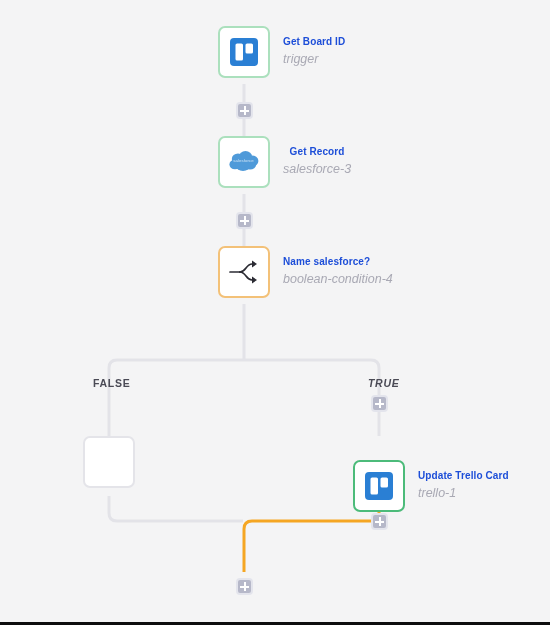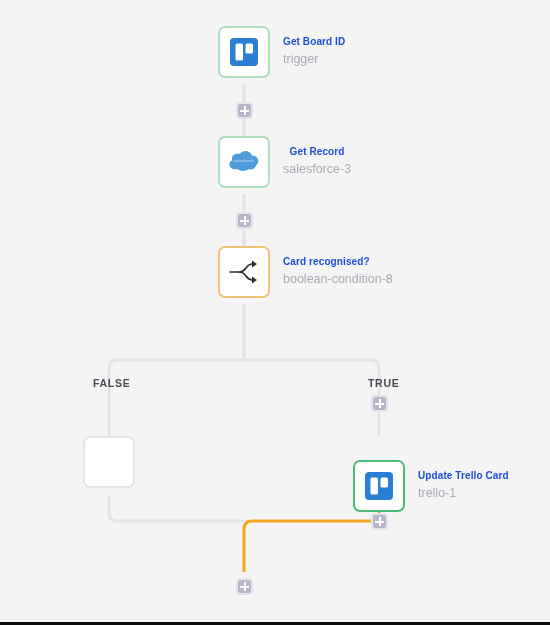--- a/index.html
+++ b/index.html
@@ -62,20 +62,21 @@
   .node-title {
     font-size: 10px;
     font-weight: bold;
     color: #1d4ed8;
     letter-spacing: 0.1px;
   }
   .node-sub {
     font-size: 12.5px;
     color: #a9a9b4;
     margin-top: 3px;
+    font-style: italic;
   }
 
   
   .plus-btn {
     position: absolute;
     width: 17px;
     height: 17px;
     border-radius: 4px;
     background: #b6b8c9;
     border: 2px solid #e3e4ec;
@@ -189,27 +190,27 @@
             <path d="M2 14 H12"></path>
             <path d="M12 14 C18 14, 18 6, 24 6"></path>
             <path d="M12 14 C18 14, 18 22, 24 22"></path>
           </g>
           <path d="M24 2.5 L29 6 L24 9.5 Z" fill="#2b2b33"></path>
           <path d="M24 18.5 L29 22 L24 25.5 Z" fill="#2b2b33"></path>
         </svg>
       </span>
     </div>
     <div class="node-text">
-      <div class="node-title">Card recognised?</div>
-      <div class="node-sub">boolean-condition-8</div>
+      <div class="node-title">Name salesforce?</div>
+      <div class="node-sub">boolean-condition-4</div>
     </div>
   </div>
 
   <div class="branch-label" style="left:93px; top:369px;">FALSE</div>
-  <div class="branch-label" style="left:368px; top:369px;">TRUE</div>
+  <div class="branch-label" style="left:368px; top:369px;font-style:italic;">TRUE</div>
 
   <div class="plus-btn" style="left:371px; top:395px;">
     <span class="bar-h"></span>
     <span class="bar-v"></span>
   </div>
 
   <div class="node" style="left:83px; top:436px;">
     <div class="node-box border-grey"></div>
   </div>
 

